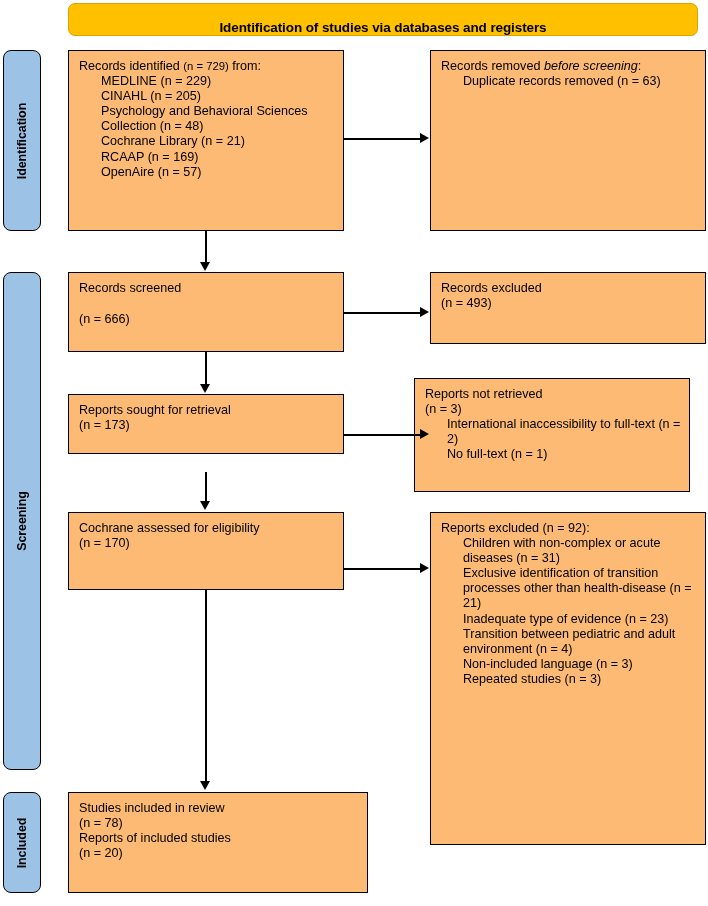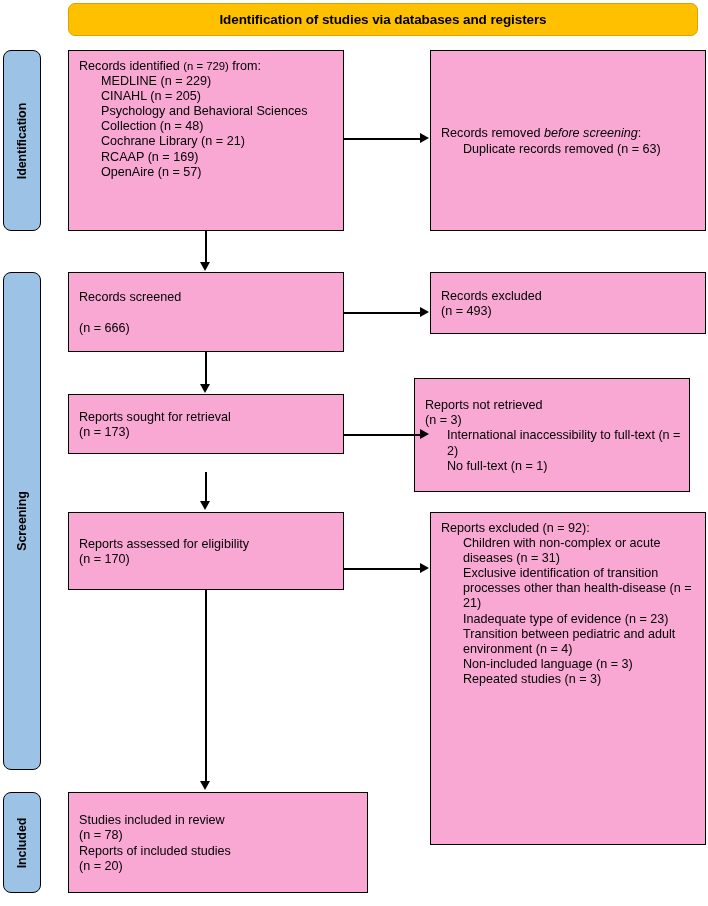--- a/index.html
+++ b/index.html
@@ -9,21 +9,21 @@
     font-family:"Liberation Sans","DejaVu Sans",sans-serif;
     color:#000;
   }
   #stage{position:absolute;left:0;top:0;width:708px;height:906px;}
 
   
   .banner{
     position:absolute;left:68px;top:3px;width:630px;height:33px;
     background:#FFC000;border:1px solid #D9A300;border-radius:7px;
     box-sizing:border-box;
-    display:flex;align-items:center;justify-content:center;
+    display:flex;align-items:flex-end;justify-content:center;
   }
   .banner span{
     font-size:13.5px;font-weight:bold;letter-spacing:-0.1px;color:#000;
   }
 
   
   .band{
     position:absolute;left:3px;width:38px;
     background:#9CC3E5;border:1.6px solid #000;border-radius:8px;
     box-sizing:border-box;
@@ -34,41 +34,41 @@
     transform:rotate(-90deg);
     transform-origin:center center;
     letter-spacing:-0.1px;
   }
   .band-identification{top:50px;height:181px;}
   .band-screening{top:272px;height:498px;}
   .band-included{top:792px;height:101px;}
 
   
   .box{
-    position:absolute;background:#f9a8d4;border:1.7px solid #000;
+    position:absolute;background:#fdba74;border:1.7px solid #000;
     box-sizing:border-box;
     padding:8px 8px 6px 10px;
     font-size:12.6px;line-height:15.1px;
     overflow:hidden;
   }
-  .box.vcenter{display:flex;flex-direction:column;justify-content:center;}
+  .box.vcenter{display:flex;flex-direction:column;justify-content:flex-start;}
   .ln{white-space:normal;}
   .ind{padding-left:22px;text-indent:0;}
   .sm{font-size:11.3px;}
   .it{font-style:italic;}
 
   
   .b-identified      {left:68px; top:50px;  width:276px; height:181px;}
   .b-screened        {left:68px; top:272px; width:276px; height:80px;gap:16px;}
   .b-sought          {left:68px; top:394px; width:276px; height:60px;}
   .b-assessed        {left:68px; top:512px; width:276px; height:78px;}
   .b-included        {left:68px; top:792px; width:300px; height:101px;}
   
   .b-removed         {left:430px;top:50px;  width:276px; height:181px;}
-  .b-excluded-rec    {left:430px;top:272px; width:276px; height:62px;}
+  .b-excluded-rec    {left:430px;top:272px; width:276px; height:72px;}
   .b-notretrieved    {left:414px;top:378px; width:276px; height:114px;}
   .b-excluded-rep    {left:430px;top:512px; width:276px; height:333px;}
 
   
   .hline{position:absolute;height:1.9px;background:#000;}
   .vline{position:absolute;width:1.9px;background:#000;}
   .arrow-r{
     position:absolute;width:0;height:0;
     border-top:5.5px solid transparent;border-bottom:5.5px solid transparent;
     border-left:9px solid #000;
@@ -133,21 +133,21 @@
   </div>
 
   <div class="box b-notretrieved vcenter">
     <div class="ln">Reports not retrieved</div>
     <div class="ln">(n = 3)</div>
     <div class="ln ind">International inaccessibility to full-text (n = 2)</div>
     <div class="ln ind">No full-text (n = 1)</div>
   </div>
 
   <div class="box b-assessed vcenter">
-    <div class="ln">Reports assessed for eligibility</div>
+    <div class="ln">Cochrane assessed for eligibility</div>
     <div class="ln">(n = 170)</div>
   </div>
 
   <div class="box b-excluded-rep">
     <div class="ln">Reports excluded (n = 92):</div>
     <div class="ln ind">Children with non-complex or acute diseases (n = 31)</div>
     <div class="ln ind">Exclusive identification of transition processes other than health-disease (n = 21)</div>
     <div class="ln ind">Inadequate type of evidence (n = 23)</div>
     <div class="ln ind">Transition between pediatric and adult environment (n = 4)</div>
     <div class="ln ind">Non-included language (n = 3)</div>

